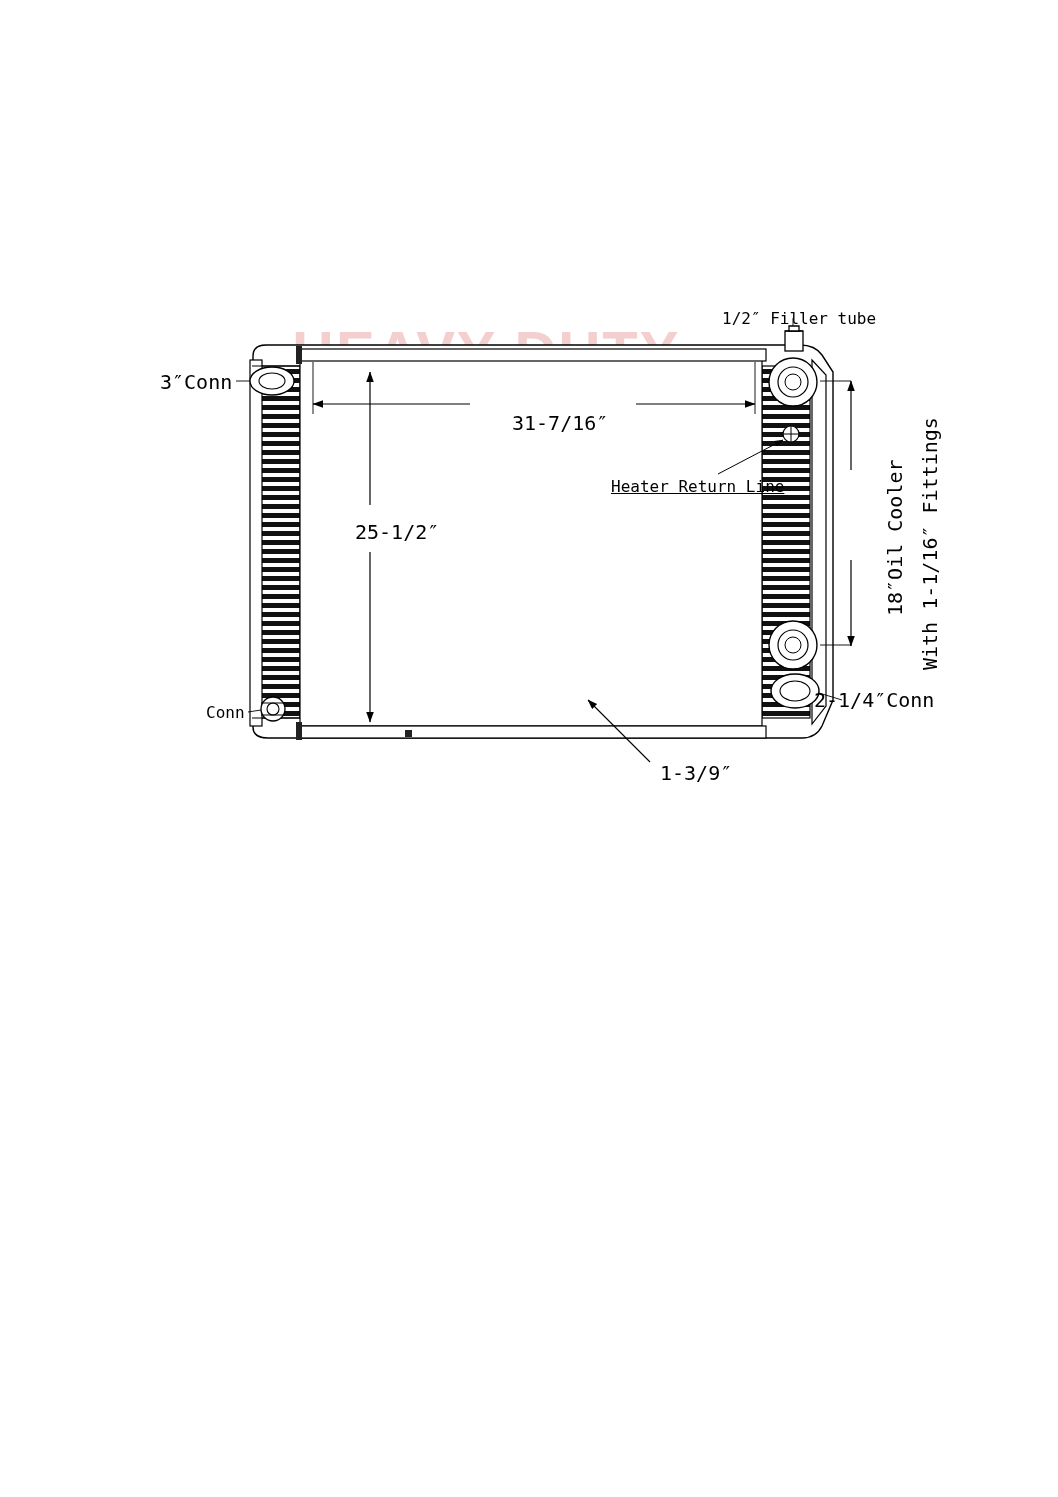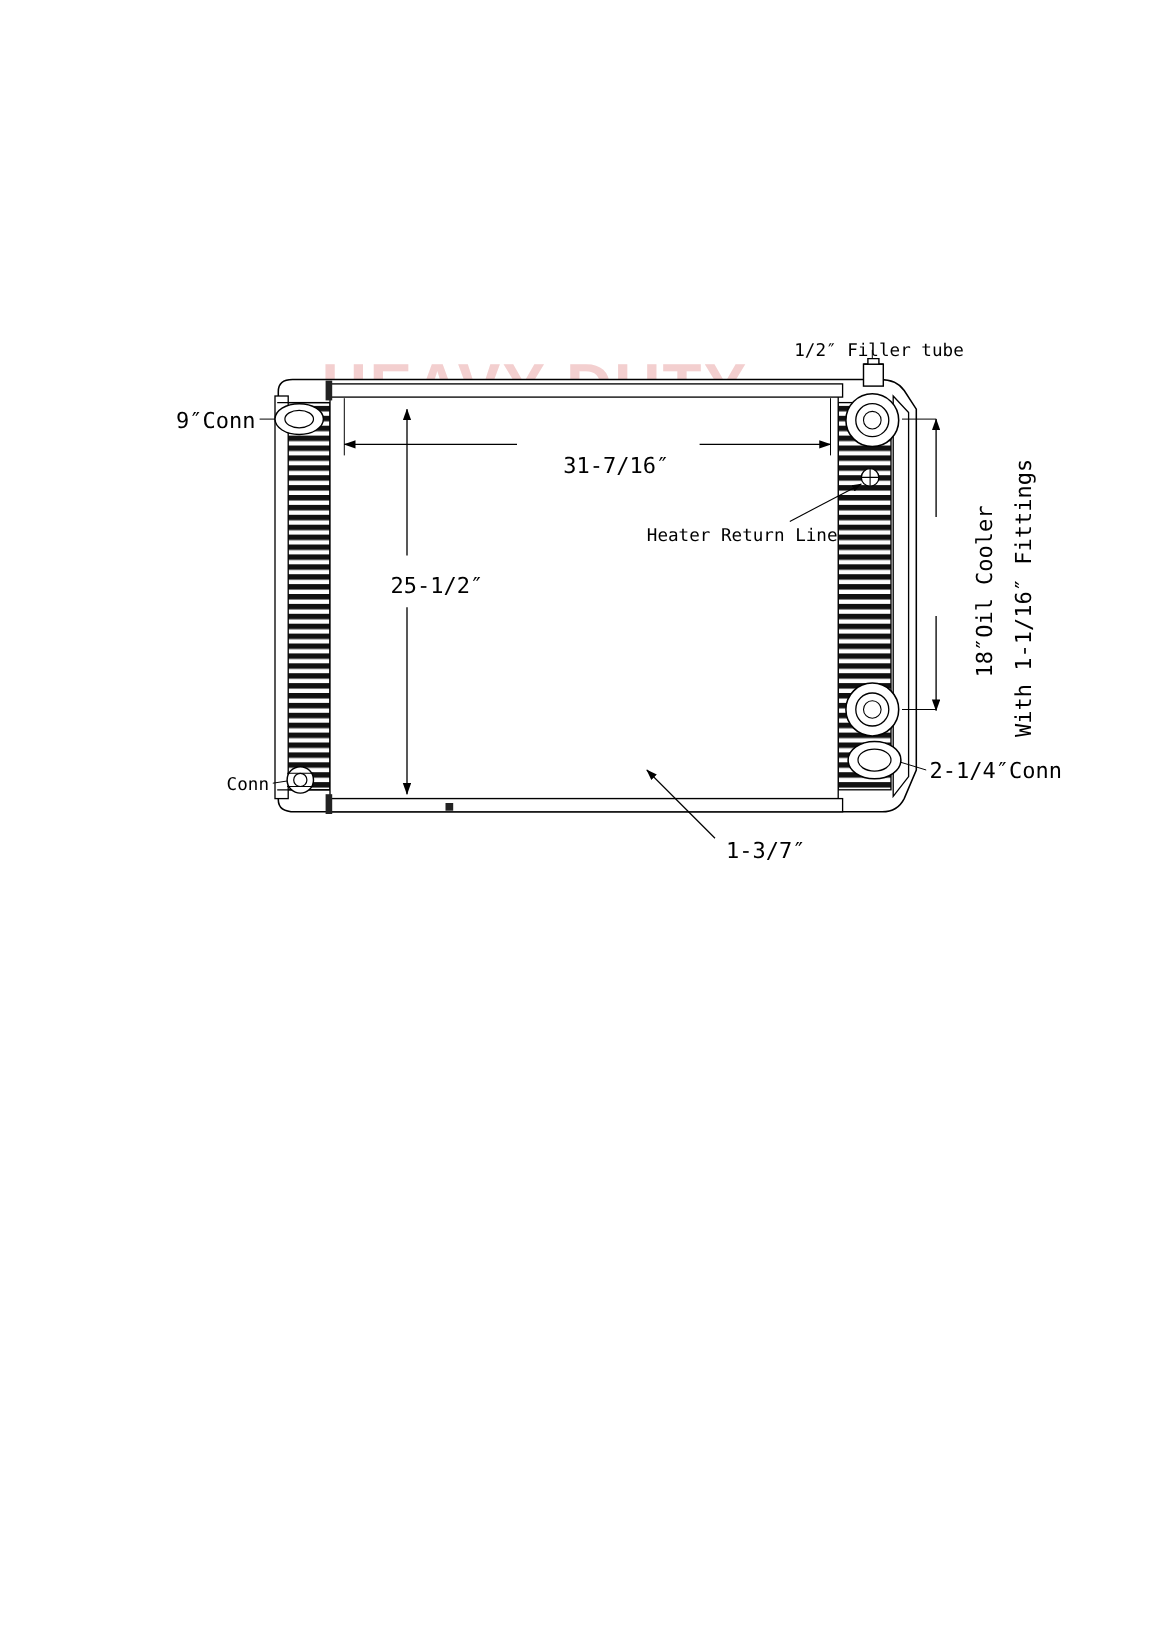--- a/index.html
+++ b/index.html
@@ -159,31 +159,31 @@
       <line x1="819" y1="693" x2="842" y2="700" stroke-width="0.9"></line>
 
       <line x1="261" y1="710" x2="248" y2="712" stroke-width="0.9"></line>
 
       <line x1="650" y1="762" x2="588" y2="700" marker-end="url(#arrEnd)" stroke-width="1.1"></line>
     </g>
   </svg>
 
   <div class="label label-md" style="left:722px; top:310px;">1/2″ Filler tube</div>
 
-  <div class="label label-lg" style="left:160px; top:371px;">9″Conn</div>
+  <div class="label label-lg" style="left:160px; top:371px;">3″Conn</div>
 
   <div class="label label-lg" style="left:512px; top:392px;margin-top:20px;">31-7/16″</div>
 
-  <div class="label label-md" style="left:588px; top:478px;">Heater Return Line</div>
+  <div class="label label-md" style="left:611px; top:478px;text-decoration:underline;">Heater Return Line</div>
 
   <div class="label label-lg" style="left:331px; top:521px;margin-left:24px;">25-1/2″</div>
 
   <div class="label label-lg vert" style="left:884px; top:616px;">18″Oil Cooler</div>
 
   <div class="label label-lg vert" style="left:919px; top:670px;">With 1-1/16″ Fittings</div>
 
-  <div class="label label-lg" style="left:845px; top:689px;">2-1/4″Conn</div>
+  <div class="label label-lg" style="left:814px; top:689px;">2-1/4″Conn</div>
 
   <div class="label label-md" style="left:206px; top:704px;">Conn</div>
 
-  <div class="label label-lg" style="left:660px; top:762px;">1-3/7″</div>
+  <div class="label label-lg" style="left:660px; top:762px;">1-3/9″</div>
 
 </div>
 
 </body></html>

